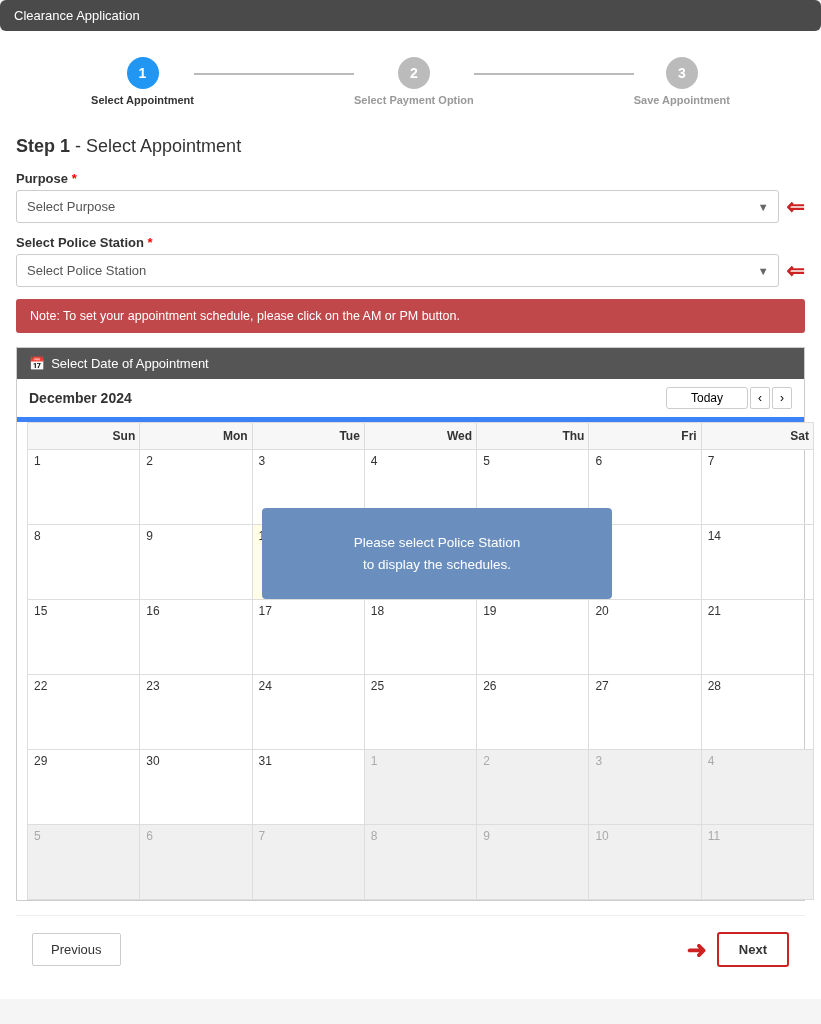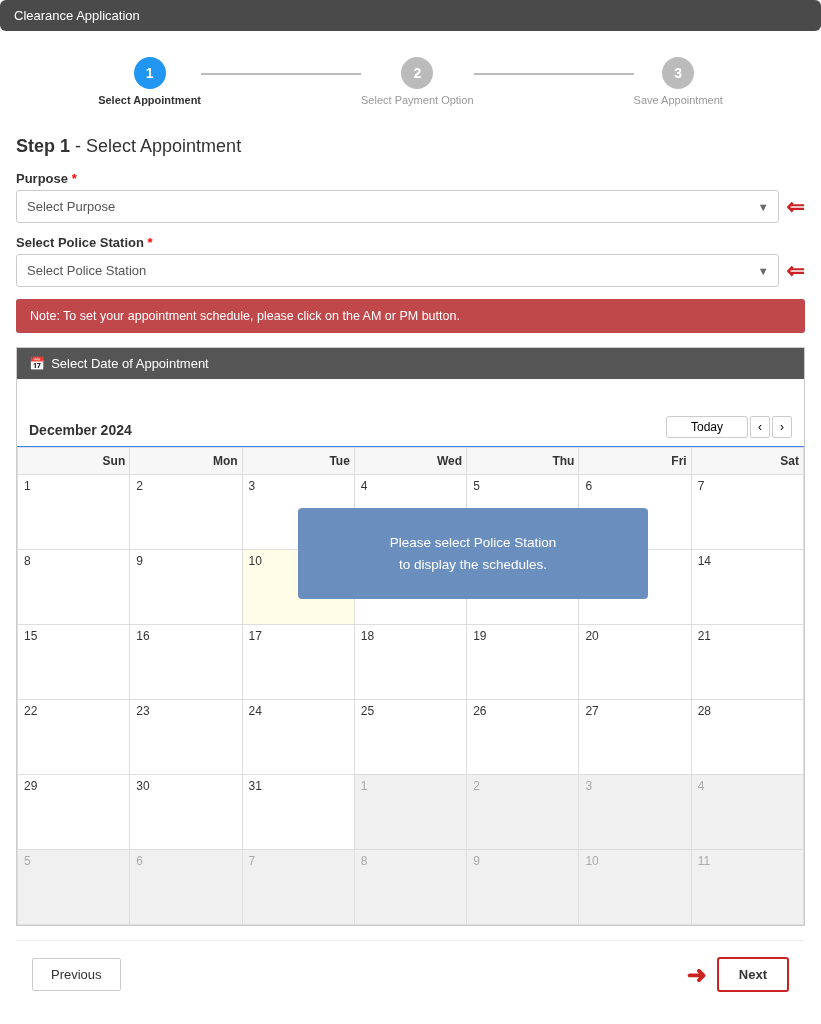--- a/index.html
+++ b/index.html
@@ -49,21 +49,21 @@
     }
     .step-circle.active { background: #2196F3; }
     .step-circle.inactive { background: #bbb; }
     .step-label {
       font-size: 11px;
       margin-top: 5px;
       text-align: center;
       font-weight: bold;
       color: #333;
     }
-    .step-label.inactive { color: #999; font-weight: normal; }
+    .step-label.inactive { color: #999; font-weight: bold; }
     .step-line {
       width: 160px;
       height: 2px;
       background: #bbb;
       margin-bottom: 16px;
     }
 
     
     .page-title {
       font-size: 18px;
@@ -126,24 +126,23 @@
       color: #fff;
       padding: 8px 12px;
       font-size: 13px;
       display: flex;
       align-items: center;
       gap: 6px;
     }
     .calendar-nav-row {
       display: flex;
       justify-content: space-between;
-      align-items: flex-end;
+      align-items: center;
       padding: 8px 12px;
-      border-bottom: 1px solid #3b82f6;
-      margin-top: 29px;
+      border-bottom: 5px solid #3b82f6;
     }
     .month-title { font-size: 14px; font-weight: bold; }
     .today-btn {
       border: 1px solid #ccc;
       background: #fff;
       padding: 3px 24px;
       font-size: 12px;
       cursor: pointer;
       border-radius: 3px;
     }
@@ -151,21 +150,21 @@
       border: 1px solid #ccc;
       background: #fff;
       padding: 3px 7px;
       font-size: 12px;
       cursor: pointer;
       border-radius: 2px;
     }
     .nav-controls { display: flex; gap: 2px; align-items: center; }
 
     
-    .cal-grid { width: 100%; border-collapse: collapse; }
+    .cal-grid { width: 100%; border-collapse: collapse; margin-left: 10px; }
     .cal-grid th {
       background: #f7f7f7;
       border: 1px solid #ddd;
       padding: 6px 4px;
       text-align: right;
       font-size: 12px;
       font-weight: bold;
       color: #333;
     }
     .cal-grid td {
@@ -189,21 +188,20 @@
       left: 245px;
       background: #6a8fbf;
       color: #fff;
       padding: 24px 20px;
       border-radius: 4px;
       text-align: center;
       font-size: 13.5px;
       line-height: 1.6;
       width: 350px;
       z-index: 10;
-      margin-left: 36px;
     }
 
     
     .bottom-nav {
       display: flex;
       justify-content: space-between;
       align-items: center;
       padding: 16px;
       border-top: 1px solid #eee;
       margin-top: 14px;

